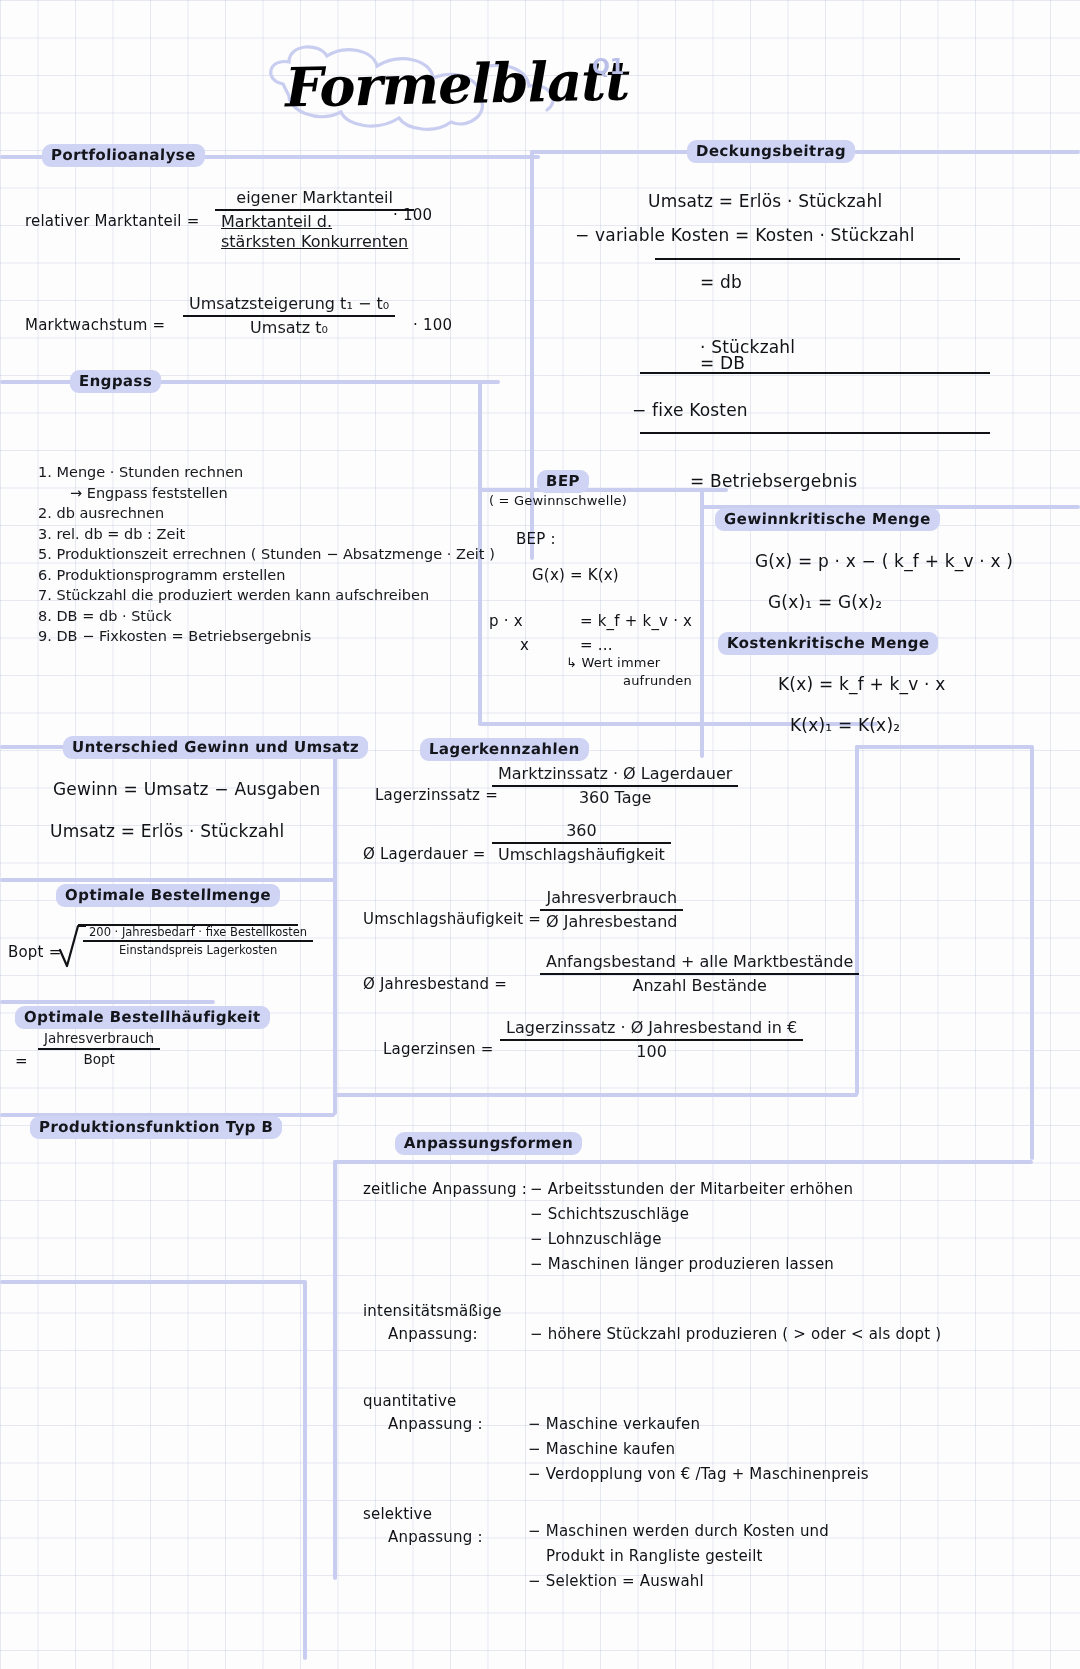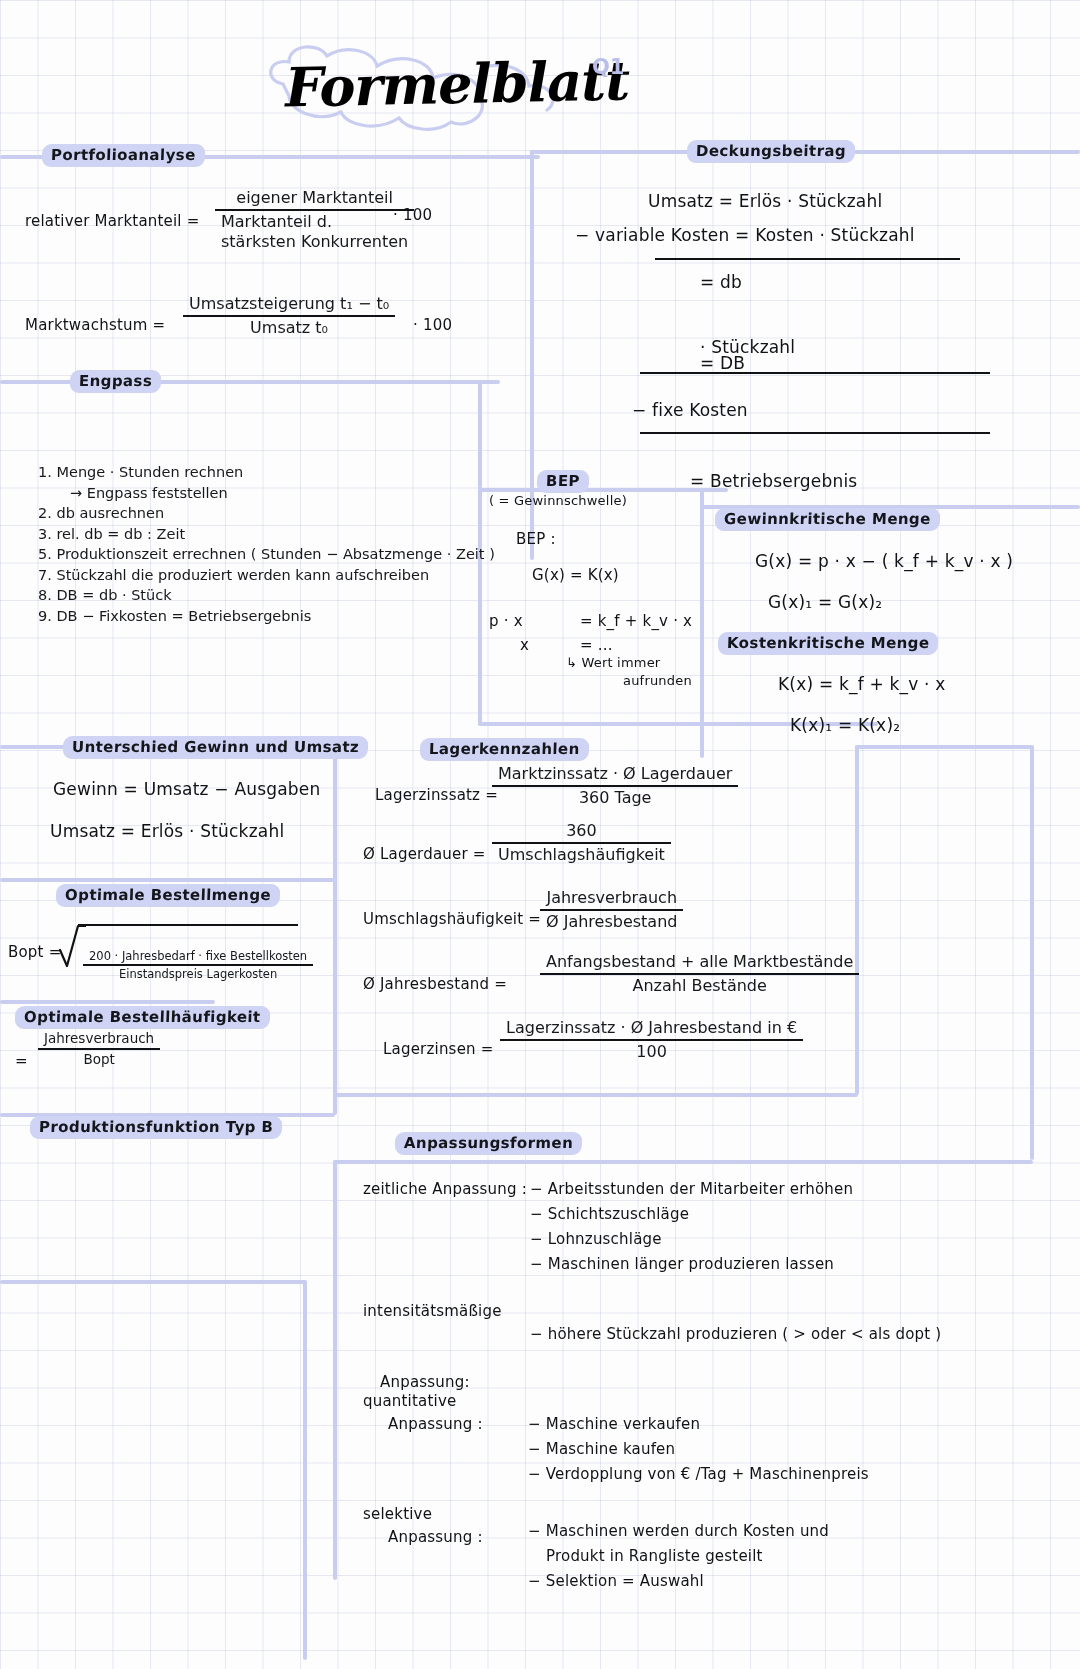--- a/index.html
+++ b/index.html
@@ -113,21 +113,21 @@
   <div class="rule h" style="left:333px; top:1093px; width:525px;"></div>
   <div class="rule v" style="left:333px; top:1160px; height:420px;"></div>
   <div class="rule v" style="left:303px; top:1280px; height:380px;"></div>
   <div class="rule h" style="left:0px;  top:1280px; width:306px;"></div>
 
   <div class="chip" style="left:42px;top:144px;">Portfolioanalyse</div>
 
   <div class="hw" style="left:25px;top:212px;">relativer Marktanteil  =</div>
   <div class="frac" style="left:215px;top:188px;">
     <span class="num">eigener Marktanteil</span>
-    <span class="den" style="text-align:left;">
+    <span class="den" style="text-align:left;text-decoration:underline;">
       <span style="display:block">Marktanteil d.</span>
       <span style="display:block">stärksten Konkurrenten</span>
     </span>
   </div>
   <div class="hw" style="left:393px;top:206px;">· 100</div>
 
   <div class="hw" style="left:25px;top:316px;">Marktwachstum  =</div>
   <div class="frac" style="left:183px;top:294px;">
     <span class="num">Umsatzsteigerung t₁ − t₀</span>
     <span class="den">Umsatz t₀</span>
@@ -148,20 +148,21 @@
   <div class="hw lg" style="left:690px;top:465px;margin-top:6px;">=  Betriebsergebnis</div>
 
   <div class="chip" style="left:70px;top:370px;">Engpass</div>
 
   <div class="numlist" style="left:38px;top:464px;">
     <div>1.  Menge · Stunden rechnen</div>
     <div style="padding-left:32px;">→ Engpass feststellen</div>
     <div>2.  db  ausrechnen</div>
     <div>3.  rel. db = db : Zeit</div>
     <div>5.  Produktionszeit errechnen ( Stunden − Absatzmenge · Zeit )</div>
+    <div>6.  Produktionsprogramm erstellen</div>
     <div>7.  Stückzahl die produziert werden kann aufschreiben</div>
     <div>8.  DB = db · Stück</div>
     <div>9.  DB − Fixkosten = Betriebsergebnis</div>
   </div>
 
   <div class="chip" style="left:537px;top:470px;">BEP</div>
   <div class="hw sm" style="left:489px;top:493px;">( = Gewinnschwelle)</div>
   <div class="hw" style="left:516px;top:530px;">BEP :</div>
   <div class="hw" style="left:532px;top:566px;">G(x)  =  K(x)</div>
   <div class="hw" style="left:489px;top:612px;">p · x</div>
@@ -182,21 +183,21 @@
   <div class="chip" style="left:63px;top:736px;">Unterschied Gewinn und Umsatz</div>
   <div class="hw lg" style="left:53px;top:779px;">Gewinn = Umsatz − Ausgaben</div>
   <div class="hw lg" style="left:50px;top:821px;">Umsatz =  Erlös · Stückzahl</div>
 
   <div class="chip" style="left:56px;top:884px;">Optimale Bestellmenge</div>
   <div class="hw" style="left:8px;top:943px;">Bopt =</div>
   <svg class="sqrt" style="left:58px;top:922px;" width="28" height="46" viewBox="0 0 28 46">
     <path d="M2 28 L9 44 L20 4 L28 4" fill="none" stroke="#101216" stroke-width="2.2" stroke-linecap="round" stroke-linejoin="round"></path>
   </svg>
   <div class="frac" style="left:83px;top:925px;">
-    <span class="num xs" style="font-size:11.5px;margin-top:24px;">200 · Jahresbedarf · fixe Bestellkosten</span>
+    <span class="num xs" style="font-size:11.5px;">200 · Jahresbedarf · fixe Bestellkosten</span>
     <span class="den xs" style="font-size:11.5px;">Einstandspreis     Lagerkosten</span>
   </div>
   <div class="calcline" style="left:78px;top:924px;width:220px;"></div>
 
   <div class="chip" style="left:15px;top:1006px;">Optimale Bestellhäufigkeit</div>
   <div class="hw" style="left:15px;top:1052px;">=</div>
   <div class="frac" style="left:38px;top:1030px;">
     <span class="num sm" style="font-size:13.5px;">Jahresverbrauch</span>
     <span class="den sm" style="font-size:13.5px;">Bopt</span>
   </div>
@@ -237,21 +238,21 @@
 
   <div class="chip" style="left:395px;top:1132px;">Anpassungsformen</div>
 
   <div class="hw" style="left:363px;top:1180px;">zeitliche Anpassung :</div>
   <div class="hw" style="left:530px;top:1180px;">−  Arbeitsstunden der Mitarbeiter erhöhen</div>
   <div class="hw" style="left:530px;top:1205px;">−  Schichtszuschläge</div>
   <div class="hw" style="left:530px;top:1230px;">−  Lohnzuschläge</div>
   <div class="hw" style="left:530px;top:1255px;">−  Maschinen  länger produzieren lassen</div>
 
   <div class="hw" style="left:363px;top:1302px;">intensitätsmäßige</div>
-  <div class="hw" style="left:380px;top:1325px;margin-top:48px;">Anpassung:</div>
+  <div class="hw" style="left:388px;top:1325px;">Anpassung:</div>
   <div class="hw" style="left:530px;top:1325px;">−  höhere Stückzahl produzieren ( &gt; oder &lt; als dopt )</div>
 
   <div class="hw" style="left:363px;top:1392px;">quantitative</div>
   <div class="hw" style="left:388px;top:1415px;">Anpassung :</div>
   <div class="hw" style="left:528px;top:1415px;">−  Maschine verkaufen</div>
   <div class="hw" style="left:528px;top:1440px;">−  Maschine kaufen</div>
   <div class="hw" style="left:528px;top:1465px;">−  Verdopplung von € /Tag + Maschinenpreis</div>
 
   <div class="hw" style="left:363px;top:1505px;">selektive</div>
   <div class="hw" style="left:388px;top:1528px;">Anpassung :</div>

